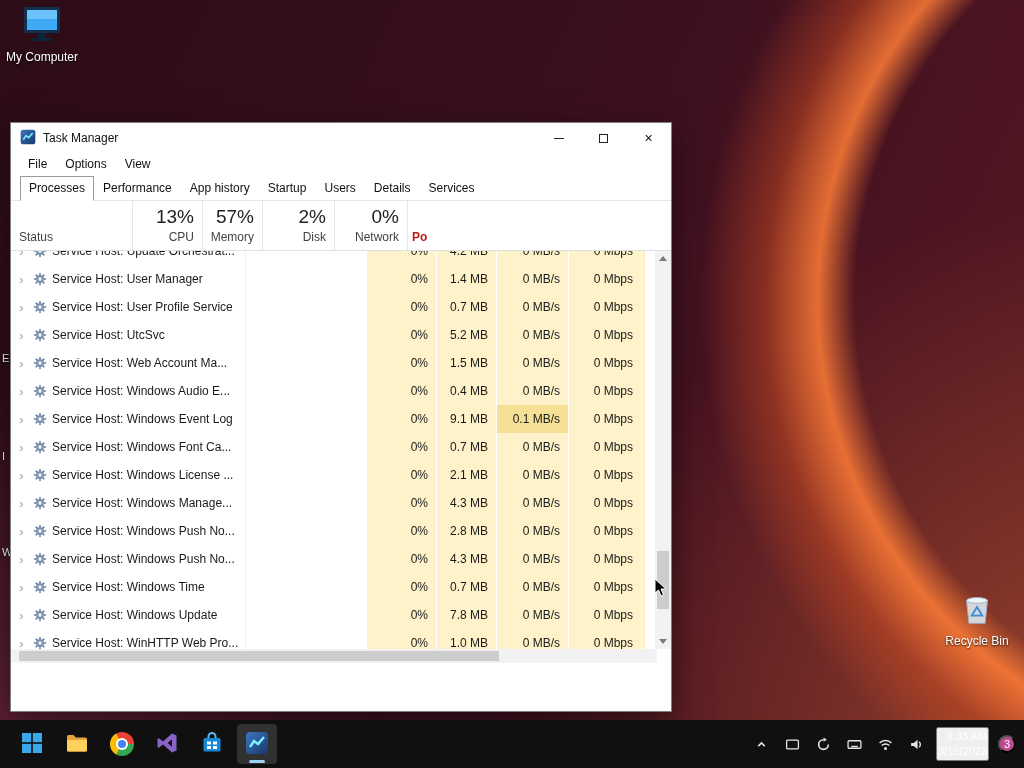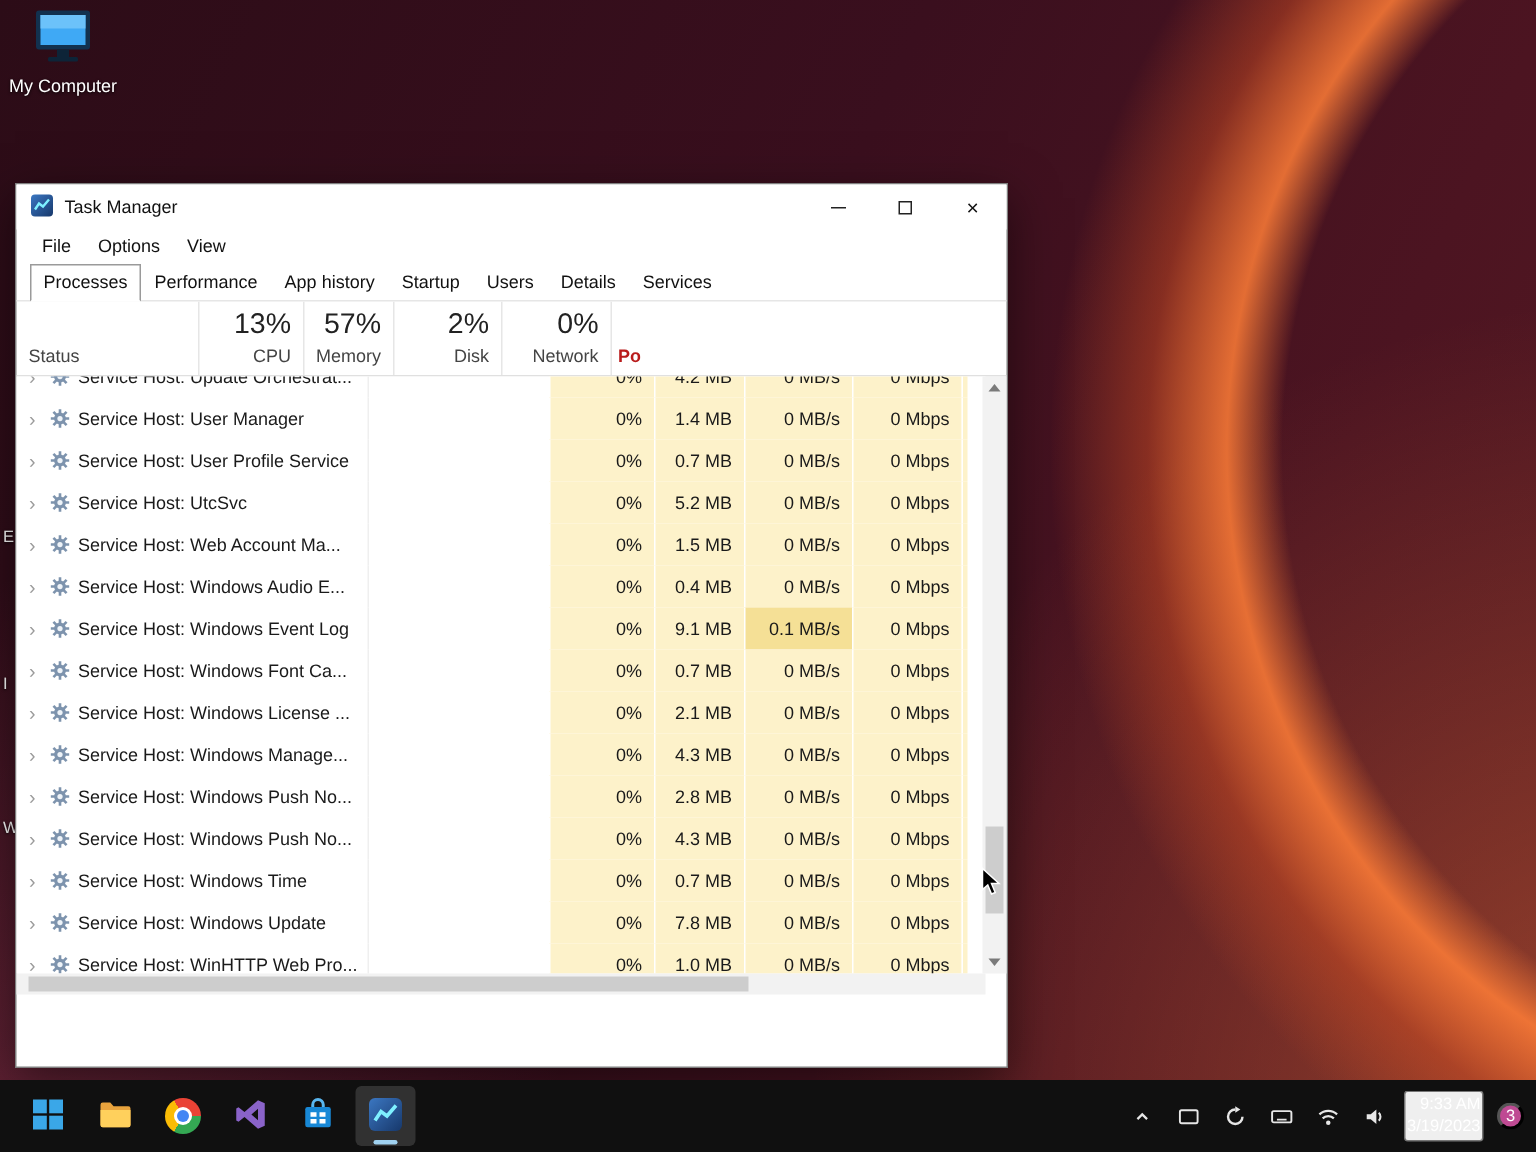--- a/index.html
+++ b/index.html
@@ -115,20 +115,30 @@
           <rect x="4" y="1" width="36" height="26" rx="2" fill="#12314f"></rect>
           <rect x="7" y="4" width="30" height="20" fill="#3fa9f5"></rect>
           <rect x="7" y="4" width="30" height="9" fill="#6cc2fa"></rect>
           <rect x="18" y="27" width="8" height="5" fill="#0d2438"></rect>
           <rect x="12" y="32" width="20" height="3" rx="1" fill="#0d2438"></rect>
         </svg>
     </span>
     <span class="lbl">My Computer</span>
   </div>
 
+  <div class="desk-icon" id="recycle-bin">
+    <span>
+      <svg width="38" height="38" viewBox="0 0 40 40">
+          <path d="M9 11 L31 11 L28.5 35 L11.5 35 Z" fill="#dfe9f2" fill-opacity="0.88" stroke="#9fb3c8"></path>
+          <ellipse cx="20" cy="11" rx="11" ry="3" fill="#eef4fa" stroke="#9fb3c8"></ellipse>
+          <path d="M20 18 l5.5 9 h-11 Z" fill="none" stroke="#3a8fd6" stroke-width="2"></path>
+        </svg>
+    </span>
+    <span class="lbl">Recycle Bin</span>
+  </div>
 
   <div class="tm-window">
 
     <div class="titlebar">
       <span>
         <svg width="16" height="16" viewBox="0 0 24 24">
             <defs>
               <linearGradient id="tmg1" x1="0" y1="0" x2="1" y2="1">
                 <stop offset="0" stop-color="#3b77c2"></stop>
                 <stop offset="1" stop-color="#17386b"></stop>

